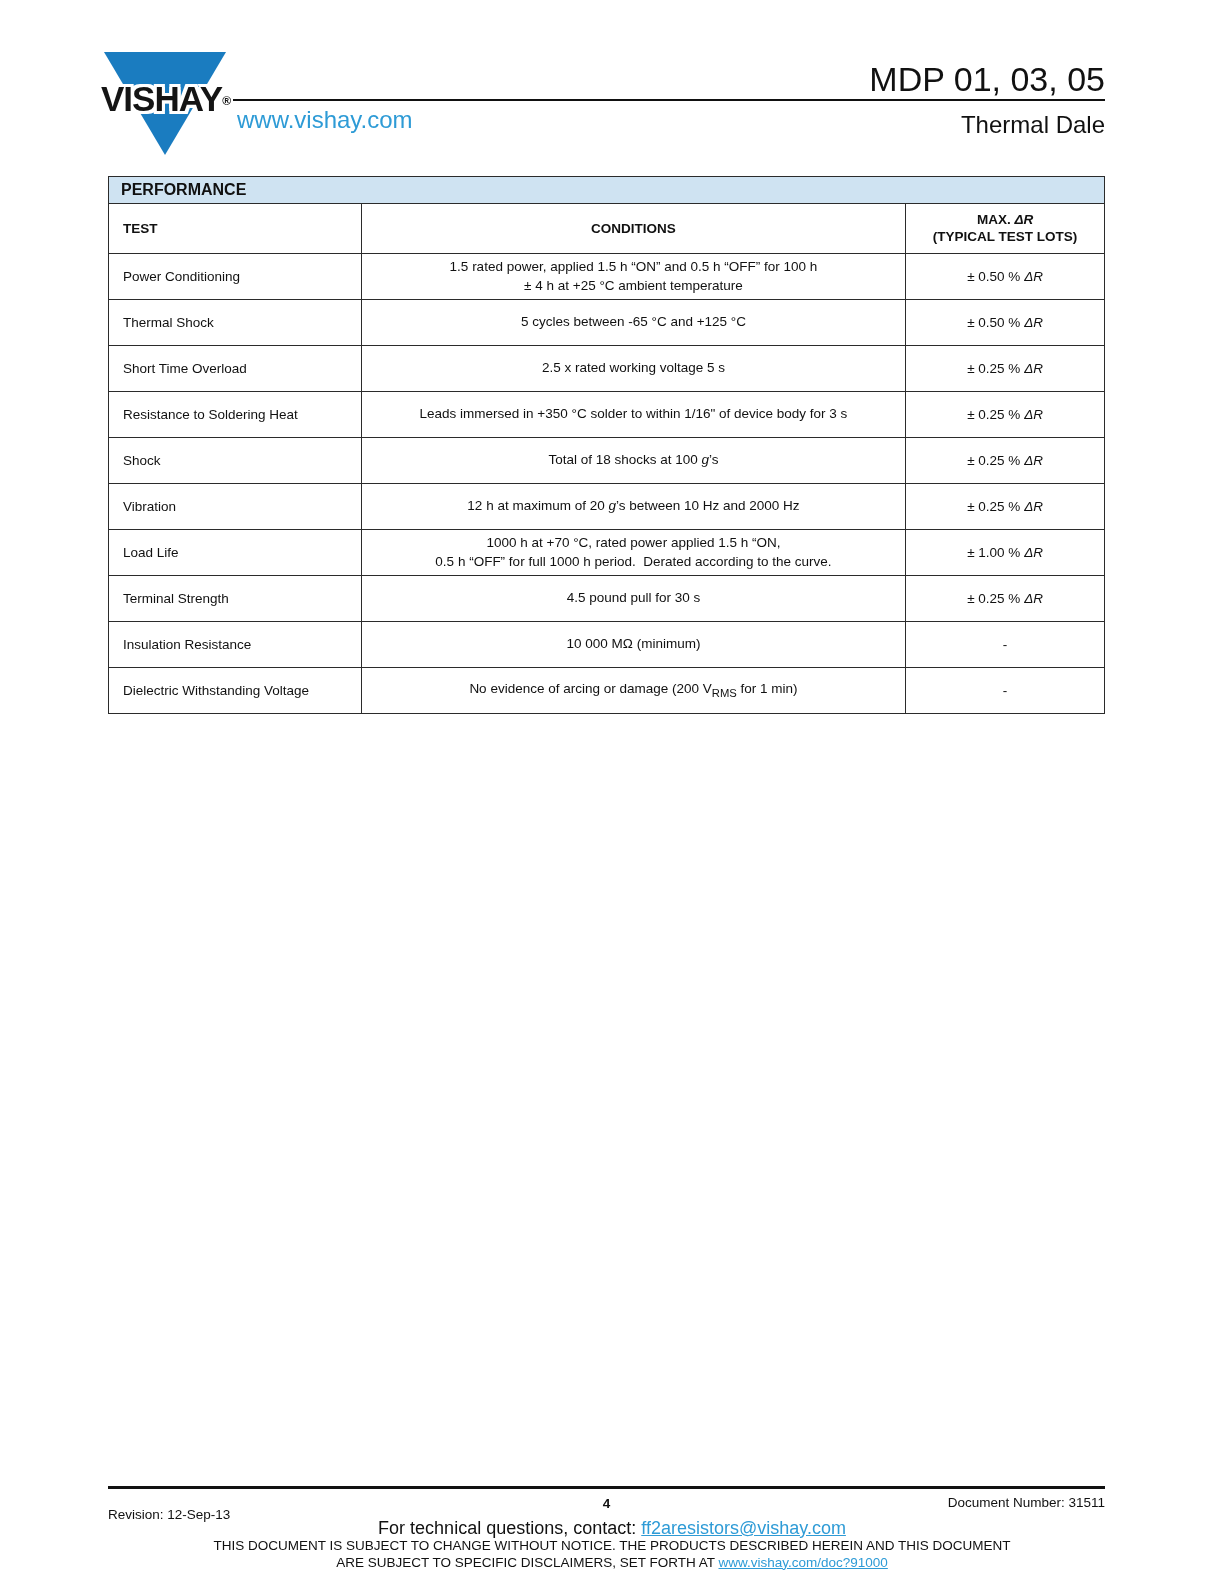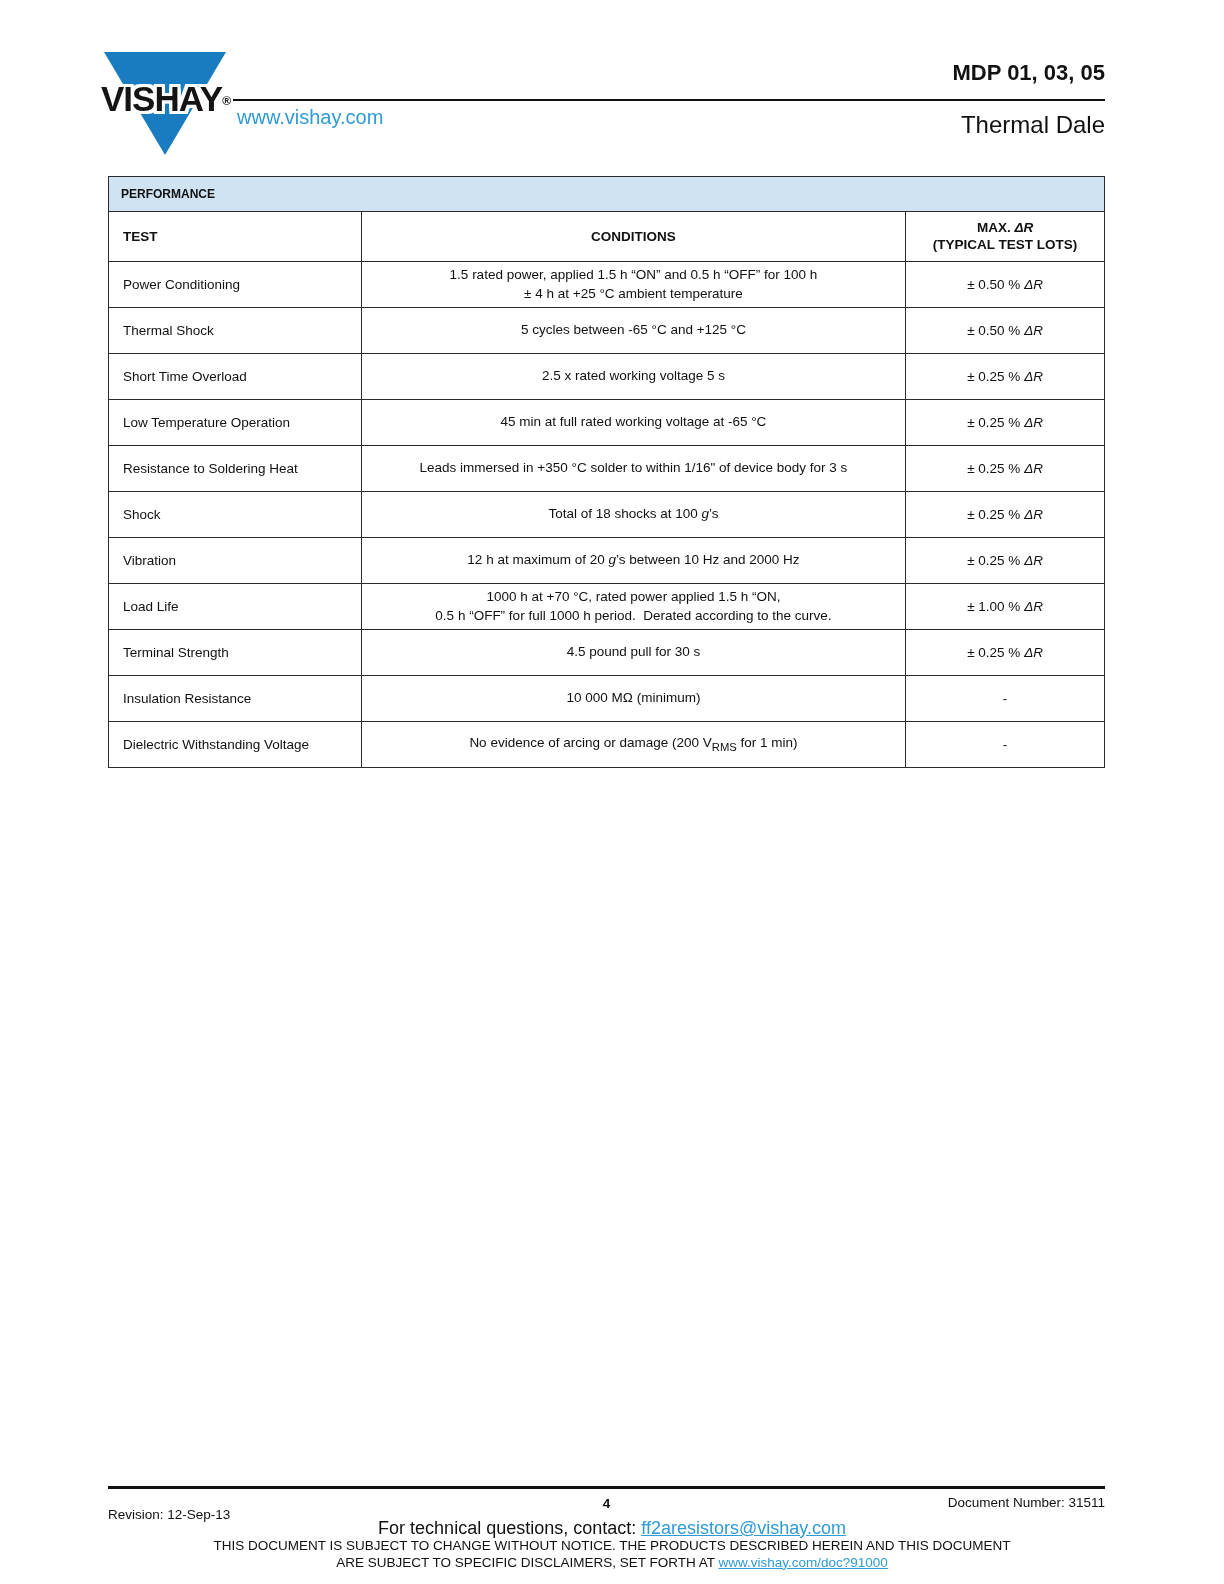--- a/index.html
+++ b/index.html
@@ -30,25 +30,25 @@
     white-space: nowrap;
   }
   .logo-reg { font-size: 12px; font-weight: 700; vertical-align: 6px; letter-spacing: 0; }
 
   .header-rule {
     position: absolute; left: 233px; top: 99px;
     width: 872px; height: 2px; background: #111;
   }
   .website-link {
     position: absolute; left: 237px; top: 106px;
-    font-size: 20px; color: #2e9bd6; text-decoration: none;
+    font-size: 24px; color: #2e9bd6; text-decoration: none;
   }
   .part-title {
     position: absolute; right: 119px; top: 60px;
-    font-size: 22px; font-weight: 700; color: #111;
+    font-size: 34px; font-weight: 400; color: #111;
     letter-spacing: 0;
   }
   .division {
     position: absolute; right: 119px; top: 111px;
     font-size: 24px; font-weight: 400; color: #111;
   }
 
   
   .perf-table-wrap { position: absolute; left: 108px; top: 176px; width: 997px; }
   table.perf {
@@ -56,24 +56,24 @@
     border-collapse: collapse;
     font-size: 13.5px;
     color: #111;
   }
   table.perf th, table.perf td {
     border: 1px solid #2b2b2b;
     padding: 4px 10px;
   }
   .section-band {
     background: #cfe3f2;
-    font-size: 12px; font-weight: 700;
+    font-size: 16px; font-weight: 700;
     text-align: left;
     padding: 4px 12px !important;
-    height: 35px;
+    height: 26px;
   }
   thead th { font-weight: 700; background: #fff; height: 50px; }
   th.col-test { width: 253px; text-align: left; padding-left: 14px !important; }
   th.col-cond { width: 545px; text-align: center; margin-top: 11px; }
   th.col-max  { width: 199px; text-align: center; line-height: 1.25; }
   td.cell-test { text-align: left; padding-left: 14px !important; height: 46px; }
   td.cell-cond { text-align: center; line-height: 1.35; }
   td.cell-max  { text-align: center; }
 
   
@@ -135,25 +135,20 @@
           <td class="cell-test">Thermal Shock</td>
           <td class="cell-cond">5 cycles between -65 °C and +125 °C</td>
           <td class="cell-max">± 0.50 % <i>ΔR</i></td>
         </tr>
         <tr>
           <td class="cell-test">Short Time Overload</td>
           <td class="cell-cond">2.5 x rated working voltage 5 s</td>
           <td class="cell-max">± 0.25 % <i>ΔR</i></td>
         </tr>
         <tr>
-          <td class="cell-test">Low Temperature Operation</td>
-          <td class="cell-cond">45 min at full rated working voltage at -65 °C</td>
-          <td class="cell-max">± 0.25 % <i>ΔR</i></td>
-        </tr>
-        <tr>
           <td class="cell-test">Resistance to Soldering Heat</td>
           <td class="cell-cond">Leads immersed in +350 °C solder to within 1/16" of device body for 3 s</td>
           <td class="cell-max">± 0.25 % <i>ΔR</i></td>
         </tr>
         <tr>
           <td class="cell-test">Shock</td>
           <td class="cell-cond">Total of 18 shocks at 100 <i>g</i>’s</td>
           <td class="cell-max">± 0.25 % <i>ΔR</i></td>
         </tr>
         <tr>

